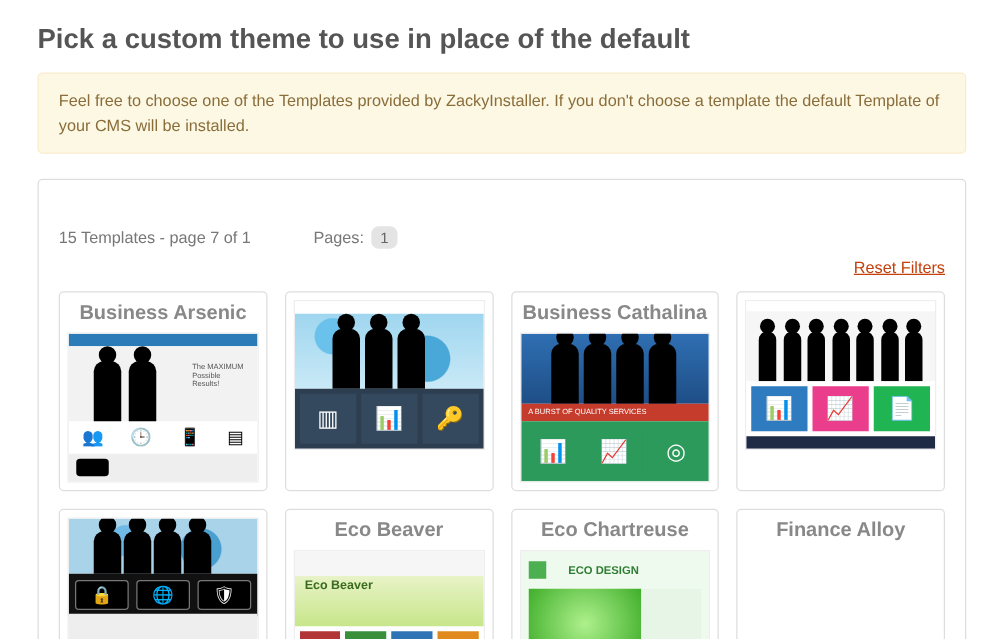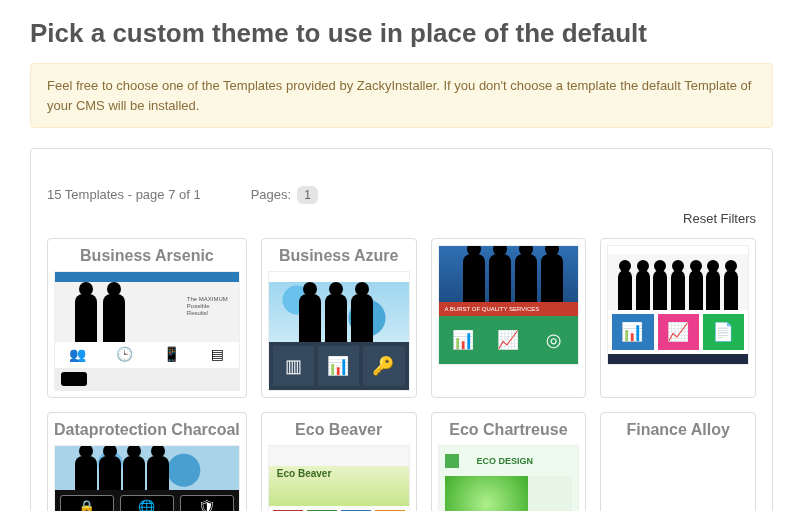--- a/index.html
+++ b/index.html
@@ -4,21 +4,21 @@
 <style>
   * { box-sizing: border-box; margin: 0; padding: 0; }
   body {
     font-family: "Helvetica Neue", Helvetica, Arial, sans-serif;
     font-size: 13px;
     color: #333;
     background: #fff;
     padding: 10px 30px;
   }
   h1.page-title {
-    font-size: 26px;
+    font-size: 22px;
     font-weight: 600;
     color: #555;
     margin: 8px 0 14px;
   }
   .alert {
     border: 1px solid #faebcc;
     background: #fcf8e3;
     color: #8a6d3b;
     border-radius: 4px;
     padding: 12px 16px;
@@ -44,21 +44,22 @@
     display: inline-block;
     background: #e4e4e4;
     color: #666;
     border-radius: 6px;
     padding: 1px 7px;
     font-size: 12px;
     line-height: 16px;
   }
   .toolbar .reset {
     margin-left: auto;
-    color: #404040;
+    color: #c2410c;
+    text-decoration: underline;
     cursor: pointer;
     margin-top: 48px;
   }
   .grid {
     display: grid;
     grid-template-columns: repeat(4, 1fr);
     gap: 14px;
   }
   .card {
     border: 1px solid #ddd;
@@ -200,37 +201,37 @@
           <span>👥</span>
           <span>🕒</span>
           <span>📱</span>
           <span>▤</span>
         </div>
         <div class="foot"></div>
       </div>
     </div>
 
     <div class="card">
-      <div class="card-title">Business Azure</div>
       <div class="thumb t-azure">
         <div class="topbar"></div>
         <div class="hero">
           <div class="sil" style="left:30px;"></div>
           <div class="sil" style="left:56px;"></div>
           <div class="sil" style="left:82px;"></div>
         </div>
         <div class="tiles">
           <div class="tile">▥</div>
           <div class="tile">📊</div>
           <div class="tile">🔑</div>
         </div>
       </div>
     </div>
 
     <div class="card">
+      <div class="card-title">Business Cathalina</div>
       <div class="thumb t-cath">
         <div class="hero">
           <div class="sil" style="left:24px;"></div>
           <div class="sil" style="left:50px;"></div>
           <div class="sil" style="left:76px;"></div>
           <div class="sil" style="left:102px;"></div>
         </div>
         <div class="strip">A BURST OF QUALITY SERVICES</div>
         <div class="tiles">
           <div class="tile">📊</div>
@@ -257,21 +258,20 @@
         <div class="tiles">
           <div class="tile t1">📊</div>
           <div class="tile t2">📈</div>
           <div class="tile t3">📄</div>
         </div>
         <div class="foot"></div>
       </div>
     </div>
 
     <div class="card">
-      <div class="card-title">Dataprotection Charcoal</div>
       <div class="thumb t-data">
         <div class="hero">
           <div class="sil" style="left:20px;height:34px;"></div>
           <div class="sil" style="left:44px;height:34px;"></div>
           <div class="sil" style="left:68px;height:34px;"></div>
           <div class="sil" style="left:92px;height:34px;"></div>
         </div>
         <div class="bar">
           <span>🔒</span>
           <span>🌐</span>

